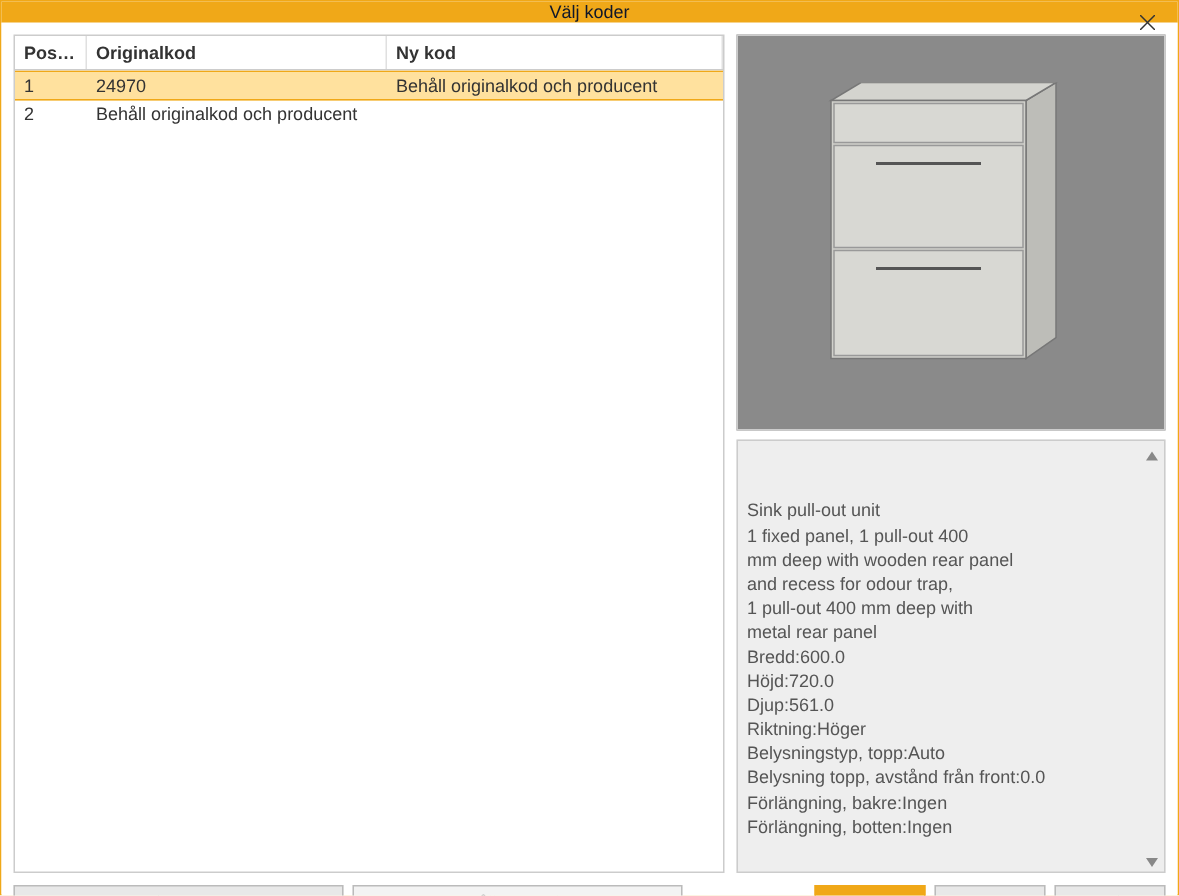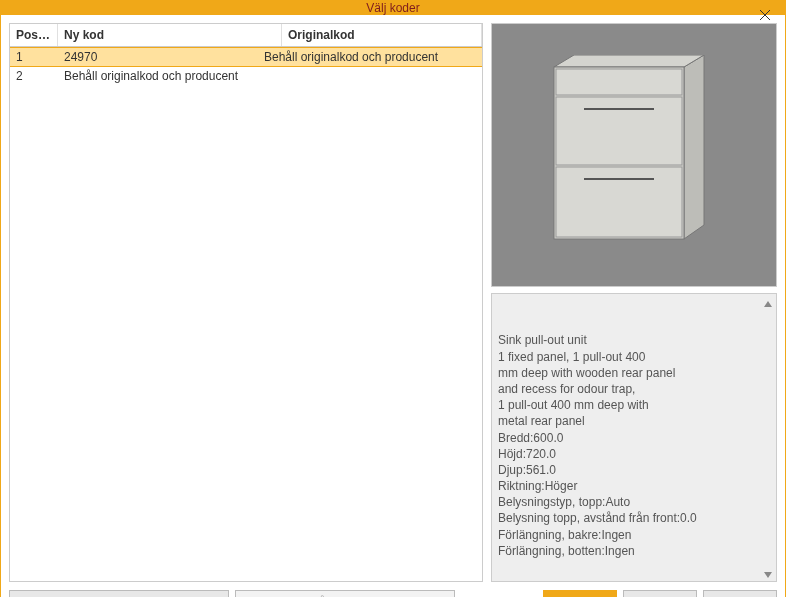--- a/index.html
+++ b/index.html
@@ -20,21 +20,21 @@
 .titlebar {
   height: 27px;
   background: #f0a818;
   display: flex;
   align-items: center;
   justify-content: center;
   position: relative;
 }
 .titlebar-title {
   font-size: 12px;
-  color: #7f1d1d;
+  color: #0f172a;
 }
 .close-btn {
   position: absolute;
   right: 0;
   top: 0;
   width: 40px;
   height: 27px;
   display: flex;
   align-items: center;
   justify-content: center;
@@ -170,22 +170,22 @@
           <line x1="0" y1="0" x2="10" y2="10"></line>
           <line x1="10" y1="0" x2="0" y2="10"></line>
         </svg>
     </div>
   </div>
   <div class="body">
     <div class="main-area">
       <div class="left-panel">
         <div class="table-header">
           <div class="th col-pos">Positi…</div>
+          <div class="th col-orig">Originalkod</div>
           <div class="th col-ny">Ny kod</div>
-          <div class="th col-orig">Originalkod</div>
         </div>
         <div class="table-body" id="table-body">
             <div class="row selected">
               <div class="td col-pos">1</div>
               <div class="td col-orig">24970</div>
               <div class="td col-ny">Behåll originalkod och producent</div>
             </div>
             <div class="row">
               <div class="td col-pos">2</div>
               <div class="td col-ny">Behåll originalkod och producent</div>

